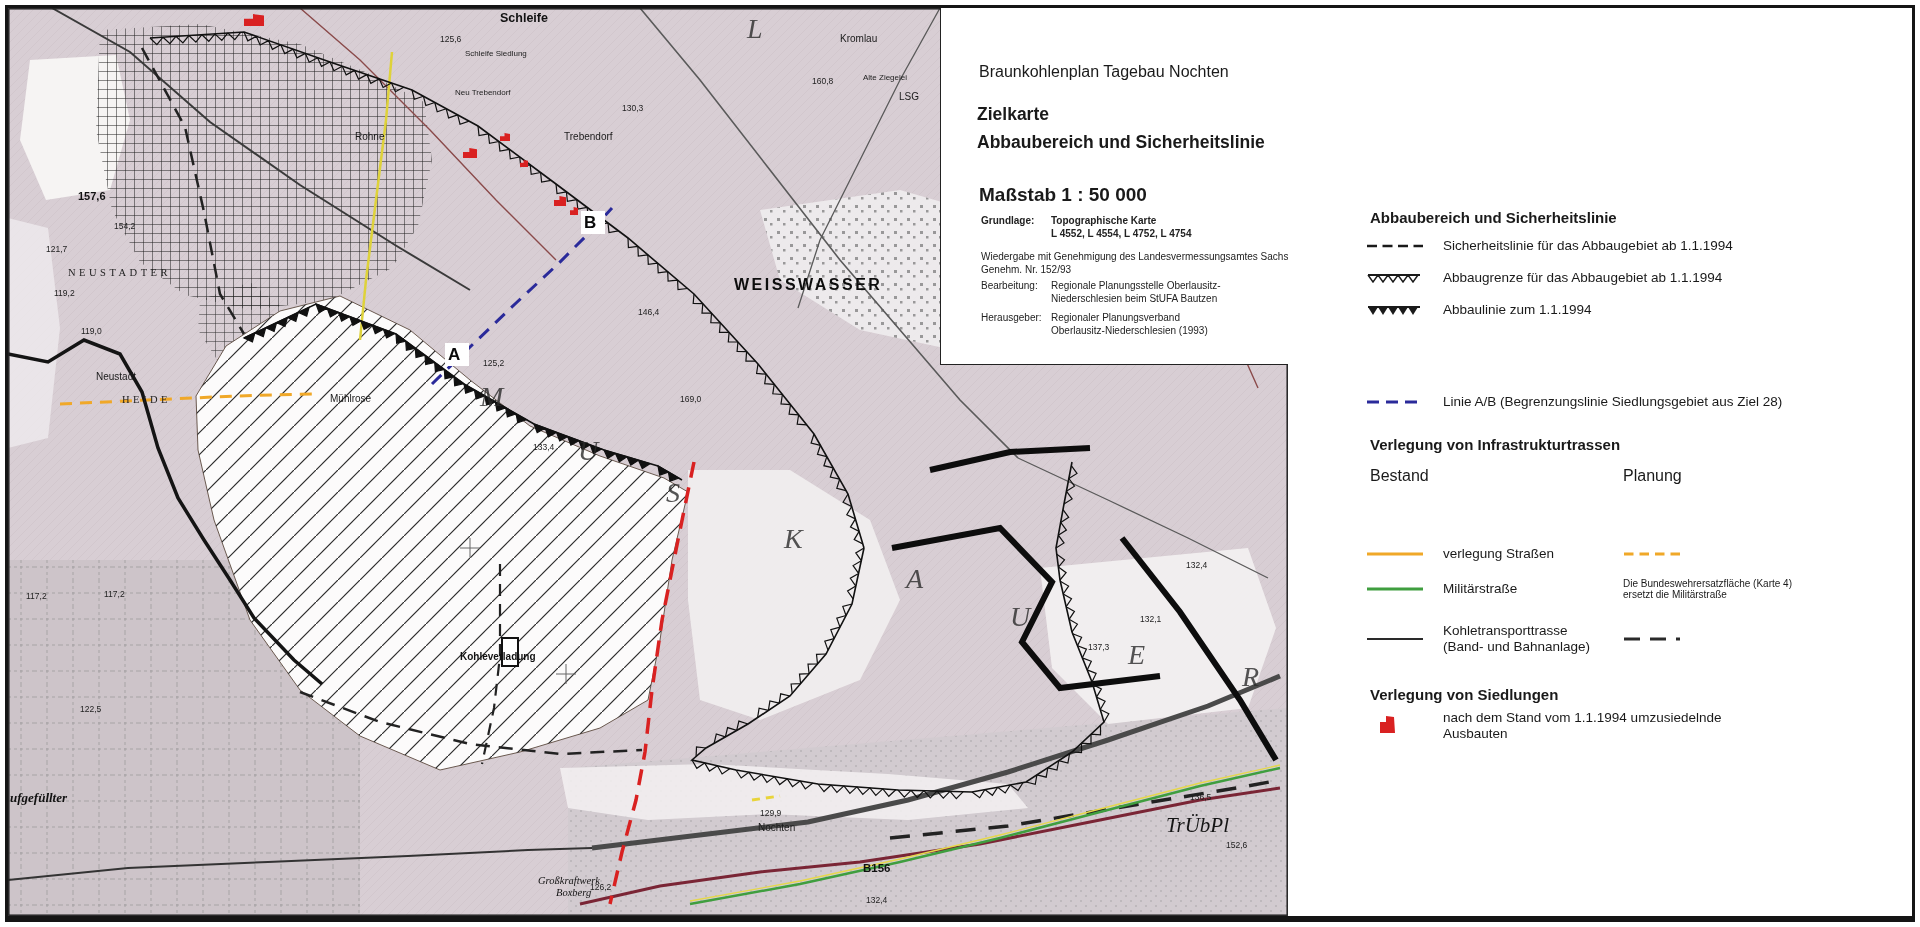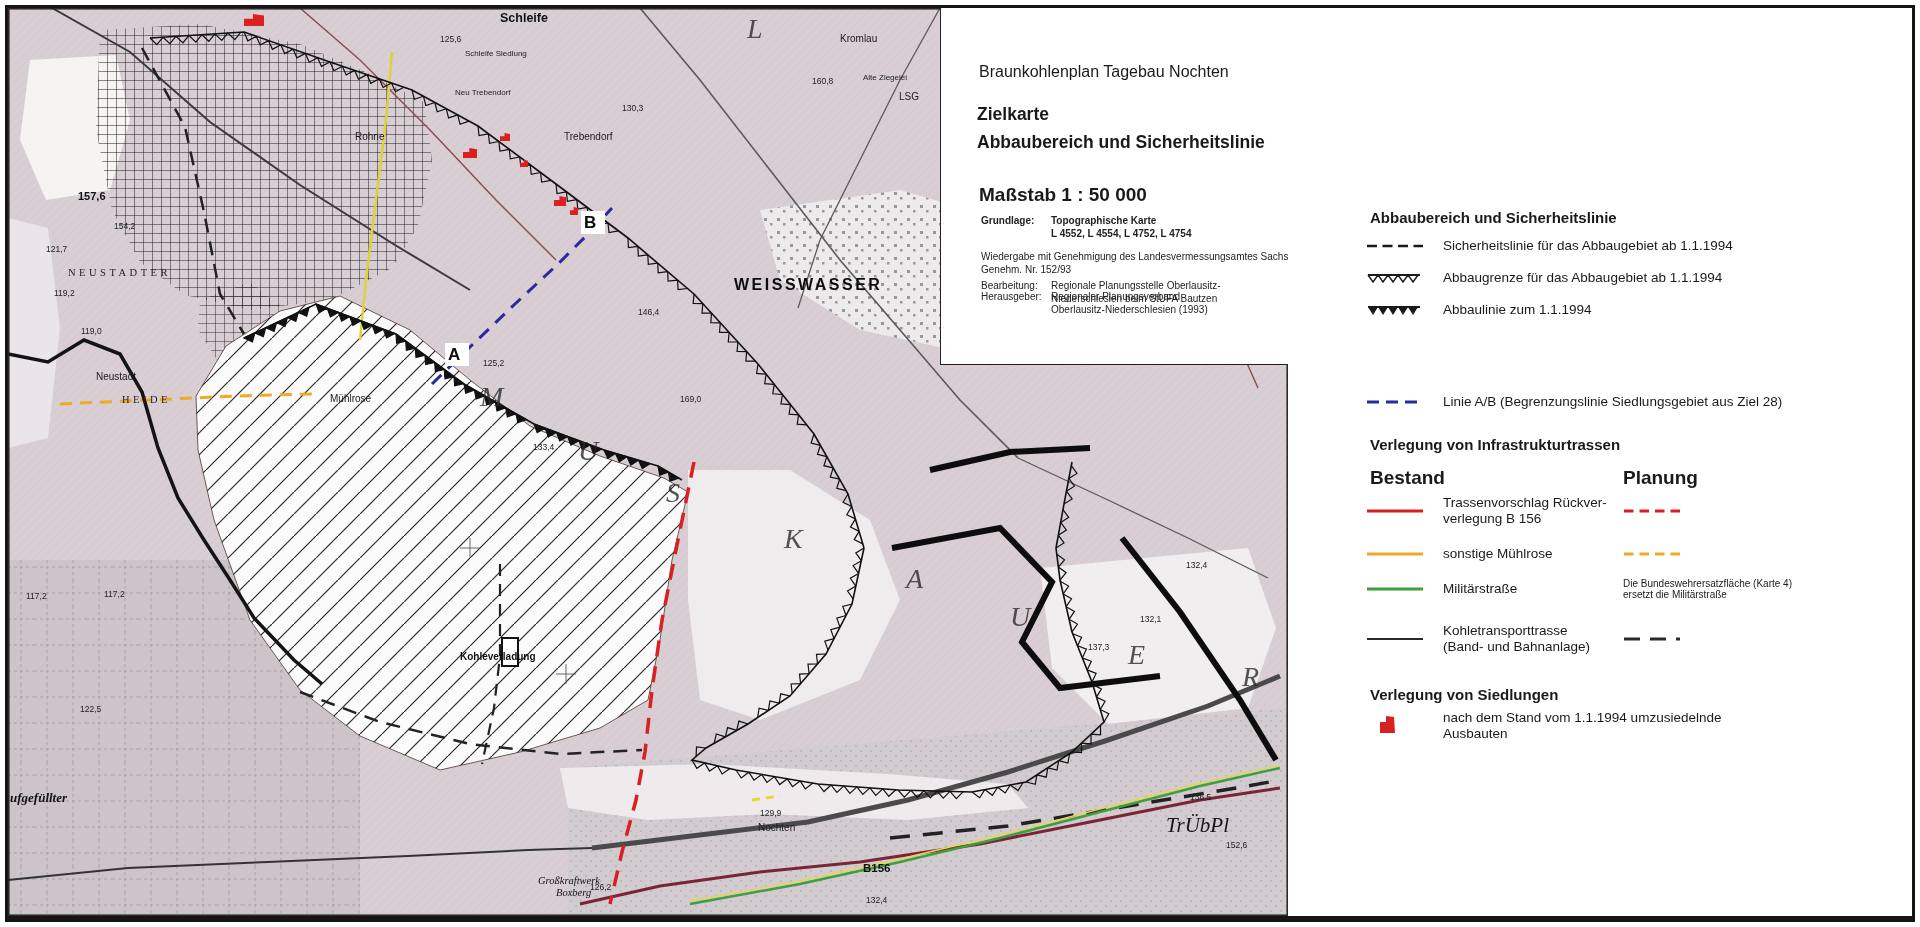--- a/index.html
+++ b/index.html
@@ -26,32 +26,32 @@
 
   
   #title-block{position:absolute;left:940px;top:8px;width:967px;height:357px;background:#fff;
     box-sizing:border-box;border-left:1.5px solid #222;border-bottom:1.5px solid #222;}
   #title-block .t1{position:absolute;left:38px;top:55px;font-size:16px;}
   #title-block .t2{position:absolute;left:36px;top:96px;font-size:17.5px;font-weight:bold;}
   #title-block .t3{position:absolute;left:36px;top:124px;font-size:17.5px;font-weight:bold;}
   #title-block .scale{position:absolute;left:38px;top:176px;font-size:19px;font-weight:bold;}
   .src{position:absolute;left:40px;font-size:10px;line-height:12.5px;display:grid;
     grid-template-columns:64px auto;column-gap:6px;white-space:pre-line;color:#222;}
-  .src.g{top:207px;font-weight:bold;} .src.w{top:243px;grid-template-columns:auto;} .src.b{top:272px;} .src.h{top:283px;}
+  .src.g{top:207px;font-weight:bold;} .src.w{top:243px;grid-template-columns:auto;} .src.b{top:272px;} .src.h{top:304px;}
   #karte-label{position:absolute;left:1717px;top:55px;font-size:15px;background:#fff;padding:2px 6px;}
 
   
   #legend-panel{position:absolute;left:1288px;top:8px;width:619px;height:908px;background:#fff;}
   .leg-h{position:absolute;left:82px;font-size:15px;font-weight:bold;}
   .leg-row{position:absolute;left:78px;display:flex;align-items:center;}
   .symwrap{width:77px;flex:none;display:flex;align-items:center;}
   .lbl{font-size:13.5px;white-space:pre-line;line-height:16px;}
   .inf-row{position:absolute;left:78px;width:532px;display:grid;grid-template-columns:77px 180px 1fr;align-items:center;}
   .plan-note{font-size:10px;line-height:11px;white-space:pre-line;}
-  .colhead{position:absolute;font-size:19px;font-weight:bold;}
+  .colhead{position:absolute;font-size:16px;font-weight:normal;}
   .sied-row{position:absolute;left:88px;display:flex;align-items:flex-start;}
   .sied-row .symwrap{width:67px;margin-top:2px;}
 </style>
 </head>
 <body>
 
 <div id="map-area">
   <svg id="map-svg" viewBox="0 0 1280 908">
       <defs>
  <pattern id="tex" width="9" height="9" patternUnits="userSpaceOnUse">
@@ -253,41 +253,27 @@
           <line x1="1" y1="6" x2="57" y2="6" stroke="var(--c-blue)" stroke-width="3.2" stroke-dasharray="12 7"></line>
         </svg>
       </span>
     <span class="lbl">Linie A/B  (Begrenzungslinie Siedlungsgebiet aus Ziel 28)</span>
   </div>
 
   <div class="leg-h" style="top:428px">Verlegung von Infrastrukturtrassen</div>
   <div class="colhead" style="left:82px;top:459px">Bestand</div>
   <div class="colhead" style="left:335px;top:459px">Planung</div>
 
-  <div class="inf-row" style="top:487px">
-    <span class="symwrap">
-        <svg width="58" height="12">
-          <line x1="1" y1="6" x2="57" y2="6" stroke="var(--c-red)" stroke-width="2.8"></line>
-        </svg>
-      </span>
-    <span class="lbl">Trassenvorschlag Rückver-
-verlegung B 156</span>
-    <span class="symwrap">
-        <svg width="58" height="12">
-          <line x1="1" y1="6" x2="57" y2="6" stroke="var(--c-red)" stroke-width="2.8" stroke-dasharray="9.5 6"></line>
-        </svg>
-      </span>
-  </div>
   <div class="inf-row" style="top:538px">
     <span class="symwrap">
         <svg width="58" height="12">
           <line x1="1" y1="6" x2="57" y2="6" stroke="var(--c-orange)" stroke-width="2.8"></line>
         </svg>
       </span>
-    <span class="lbl">sonstige Mühlrose</span>
+    <span class="lbl">verlegung Straßen</span>
     <span class="symwrap">
         <svg width="58" height="12">
           <line x1="1" y1="6" x2="57" y2="6" stroke="var(--c-orange)" stroke-width="2.8" stroke-dasharray="9.5 6"></line>
         </svg>
       </span>
   </div>
   <div class="inf-row" style="top:570px">
     <span class="symwrap">
         <svg width="58" height="12">
           <line x1="1" y1="6" x2="57" y2="6" stroke="var(--c-green)" stroke-width="2.8"></line>

